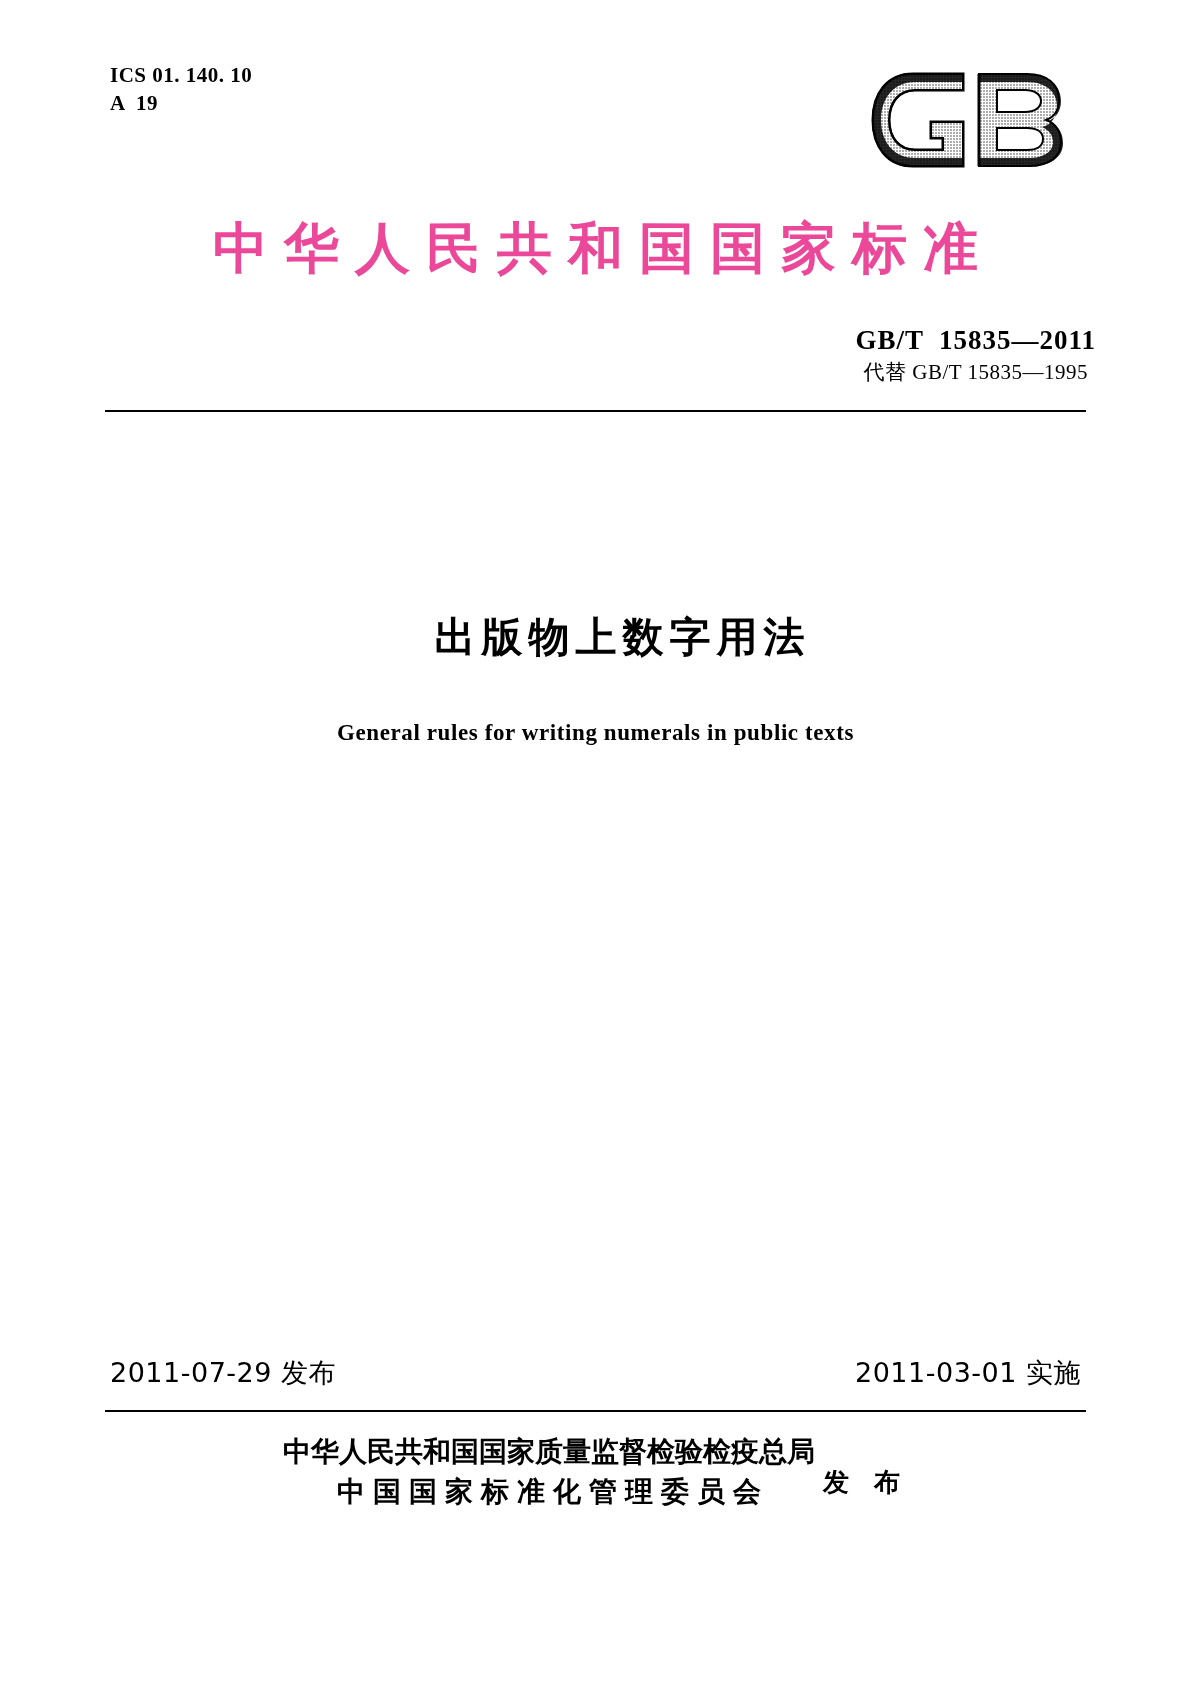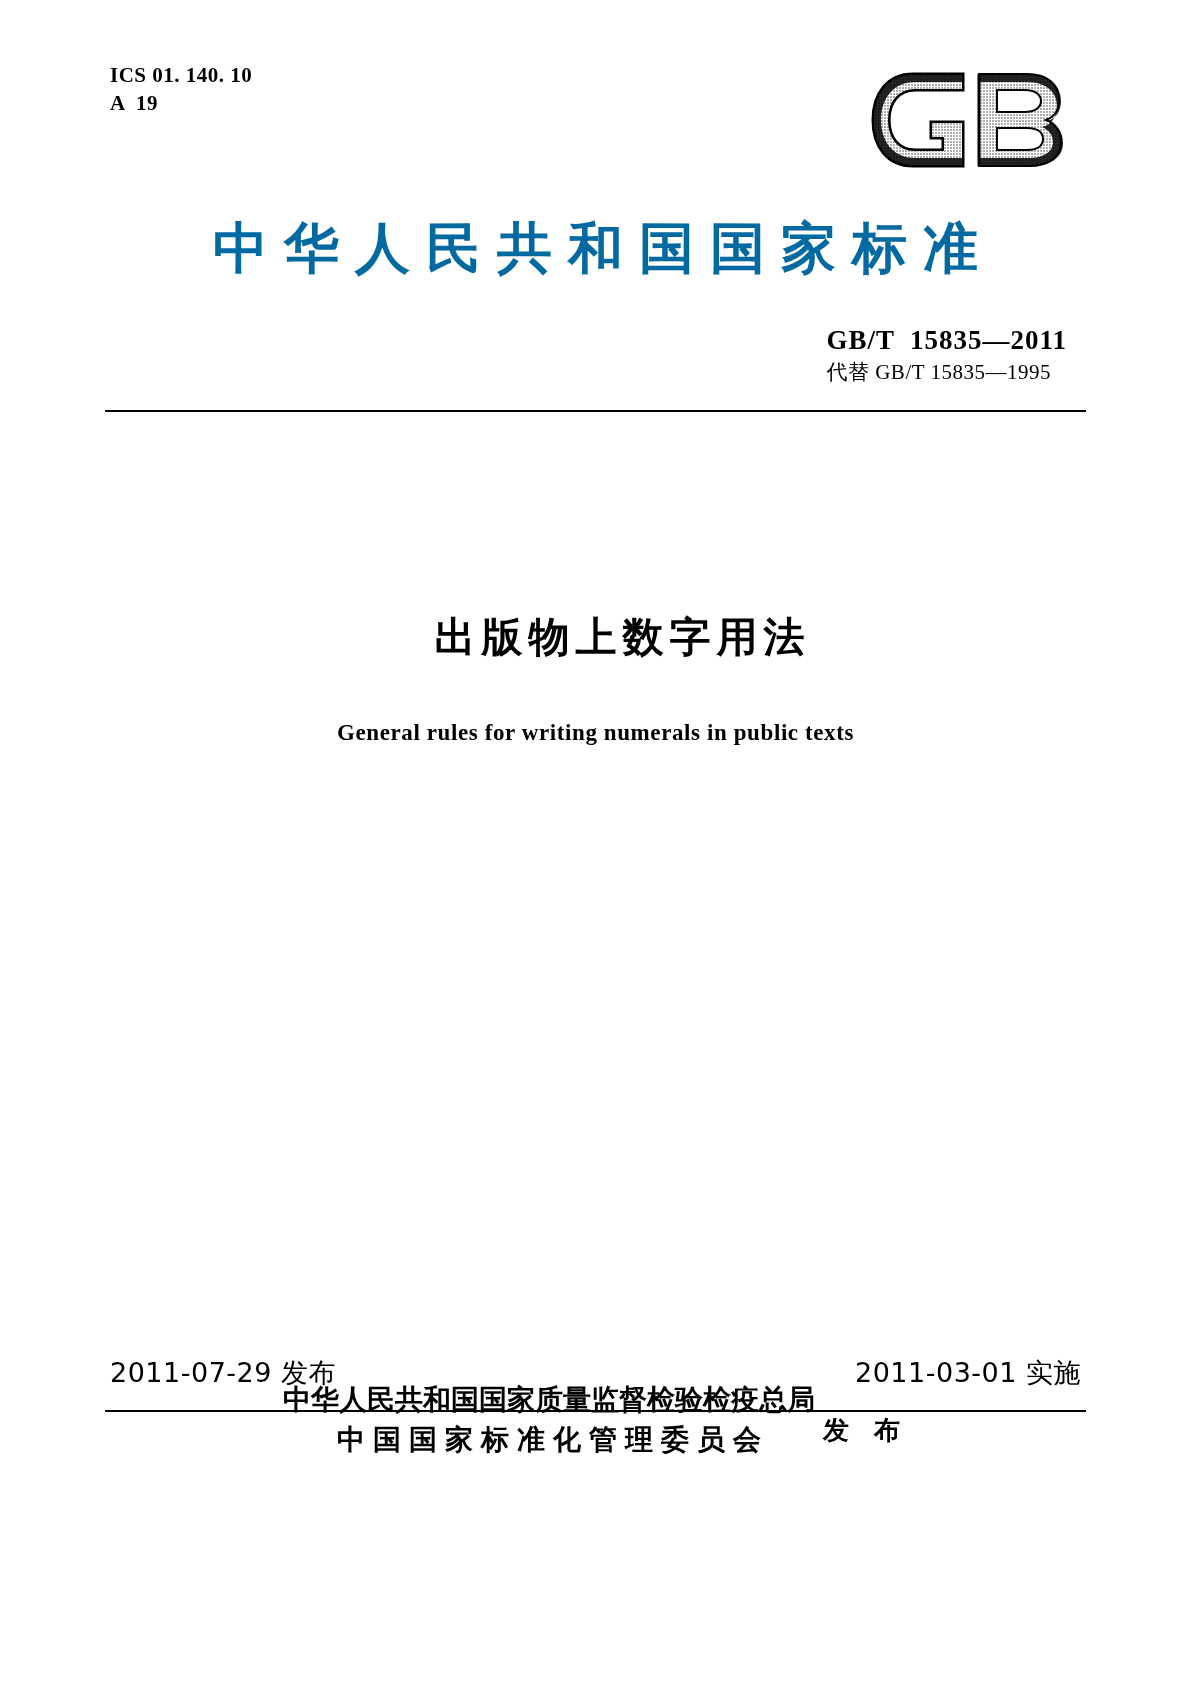--- a/index.html
+++ b/index.html
@@ -51,29 +51,29 @@
     position: absolute;
     left: 0;
     right: 0;
     top: 212px;
     text-align: center;
     font-family: "DejaVu Sans", sans-serif;
     font-weight: bold;
     font-size: 55px;
     letter-spacing: 16px;
     text-indent: 16px;
-    color: #0369a1;
+    color: #ec4899;
   }
 
   
   .std-number {
     position: absolute;
-    right: 124px;
+    right: 95px;
     top: 325px;
-    text-align: left;
+    text-align: center;
     font-family: "Liberation Serif", serif;
   }
   .std-number .num {
     font-size: 27px;
     font-weight: bold;
     letter-spacing: 1px;
     white-space: pre;
   }
   .std-number .replaces {
     font-size: 21px;
@@ -139,21 +139,21 @@
     font-family: "DejaVu Sans", sans-serif;
     font-size: 27px;
     letter-spacing: 0.5px;
     white-space: pre;
   }
 
   
   .issuer {
     position: absolute;
     left: 0; right: 0;
-    top: 1380px;
+    top: 1432px;
     display: flex;
     align-items: center;
     justify-content: center;
   }
   .issuer-names {
     text-align: center;
     font-family: "DejaVu Sans", sans-serif;
     font-weight: bold;
     font-size: 28px;
     line-height: 1.42;

